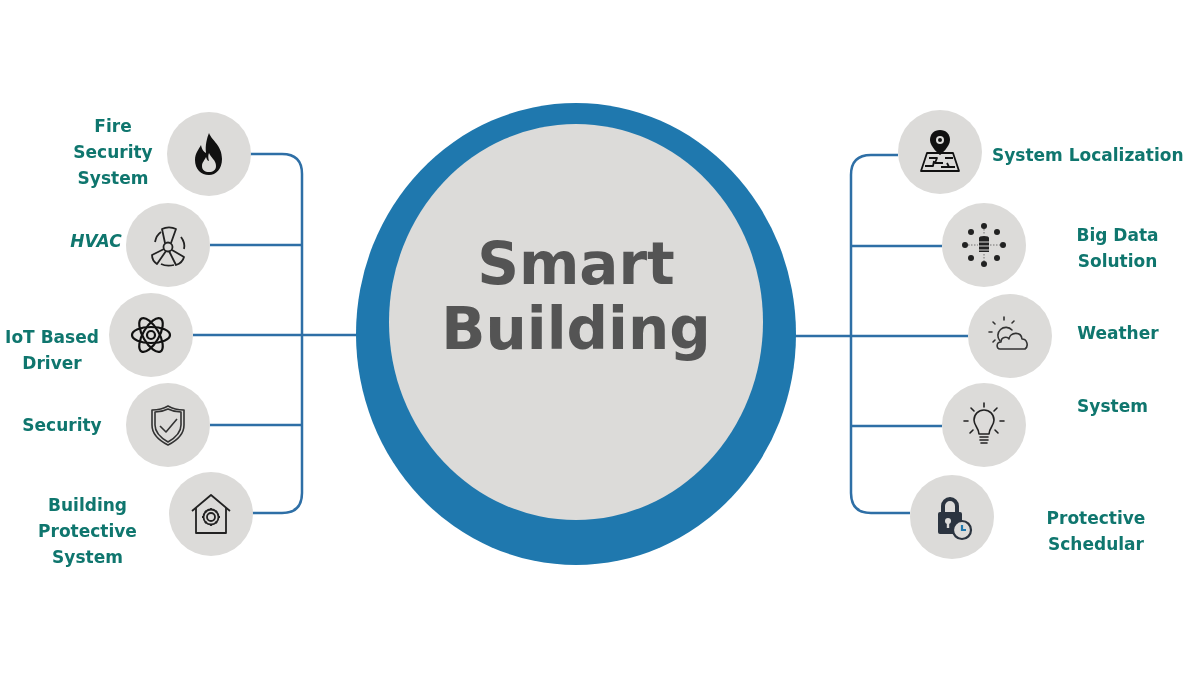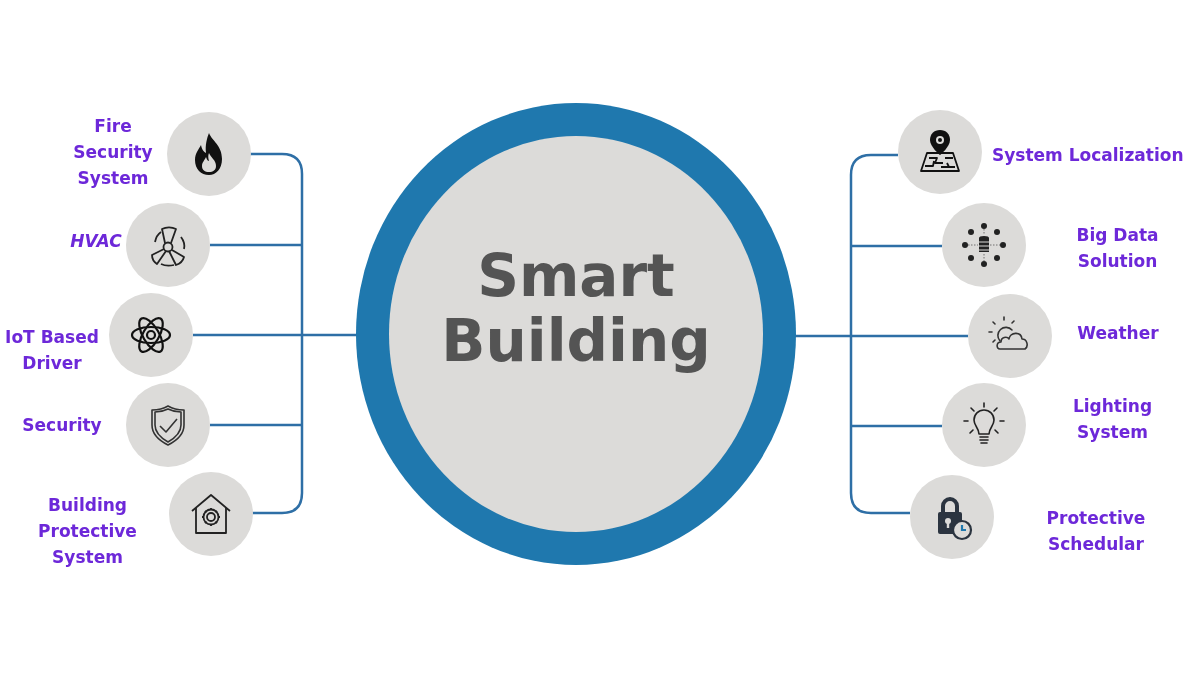--- a/index.html
+++ b/index.html
@@ -7,35 +7,35 @@
       width: 1200px; height: 675px; background: #ffffff; position: relative; overflow: hidden;
       font-family: "DejaVu Sans", "Liberation Sans", sans-serif;
     }
     #stage { position: absolute; left: 0; top: 0; width: 1200px; height: 675px; }
     svg.connectors { position: absolute; left: 0; top: 0; }
     .center-ring {
       position: absolute; left: 356px; top: 103px; width: 440px; height: 462px;
       border-radius: 50%; background: #1f78ae;
     }
     .center-core {
-      position: absolute; left: 389px; top: 136px; width: 374px; height: 396px;
+      position: absolute; left: 389px; top: 124px; width: 374px; height: 396px;
       border-radius: 50%; background: #dcdbd9;
       display: flex; flex-direction: column; align-items: center; justify-content: center;
     }
     .center-title {
       color: #545454; font-weight: bold; font-size: 58px; line-height: 1.12; text-align: center;
       margin-top: -50px; letter-spacing: 0px;
     }
     .node {
       position: absolute; width: 84px; height: 84px; border-radius: 50%; background: #dcdbd9;
       display: flex; align-items: center; justify-content: center;
     }
     .node svg { width: 50px; height: 50px; }
     .label {
-      position: absolute; color: #6d28d9; font-weight: bold; font-size: 17px; line-height: 26px;
+      position: absolute; color: #0f766e; font-weight: bold; font-size: 17px; line-height: 26px;
       text-align: center; white-space: nowrap;
     }
   </style>
 </head>
 <body>
 
 <div id="stage">
 
   <svg class="connectors" width="1200" height="675">
     <g fill="none" stroke="#2e6fa6" stroke-width="2.5">
@@ -199,21 +199,20 @@
       <g fill="none" stroke="#222" stroke-width="1.6" stroke-linecap="round" stroke-linejoin="round">
         <path d="M20 34 C20 28 15 26 15 20 A10 10 0 0 1 35 20 C35 26 30 28 30 34 Z"></path>
         <line x1="21" y1="37" x2="29" y2="37"></line>
         <line x1="21" y1="40" x2="29" y2="40"></line>
         <line x1="22" y1="43" x2="28" y2="43"></line>
         <path d="M25 3 V7 M12 8 L15 11 M38 8 L35 11 M5 21 H9 M41 21 H45 M11 33 L14 30 M39 33 L36 30"></path>
       </g>
     </svg>
   </div>
   <div class="label" style="left:1040px; top:393px; width:145px;">
-    <div>Lighting</div>
     <div>System</div>
   </div>
 
   <div class="node" style="left:910px; top:475px;">
     <svg viewBox="0 0 50 50">
       <path d="M16 20 V14 A7 7 0 0 1 30 14 V20" fill="none" stroke="#2b3440" stroke-width="4"></path>
       <rect x="11" y="20" width="24" height="22" rx="2" fill="#2b3440"></rect>
       <circle cx="21" cy="29" r="3" fill="#dcdbd9"></circle>
       <rect x="19.8" y="30" width="2.4" height="6" fill="#dcdbd9"></rect>
       <circle cx="35" cy="38" r="9" fill="#dcdbd9" stroke="#2b3440" stroke-width="2.2"></circle>

